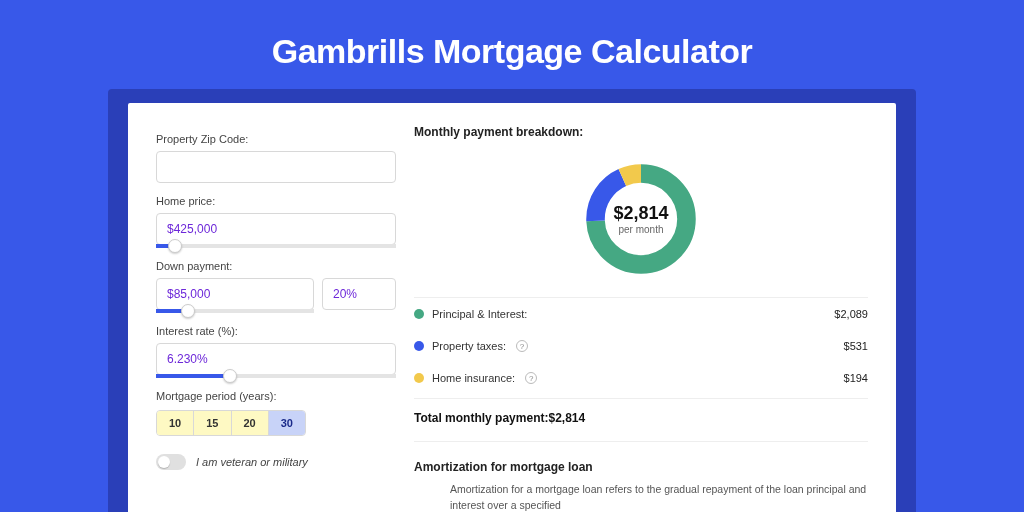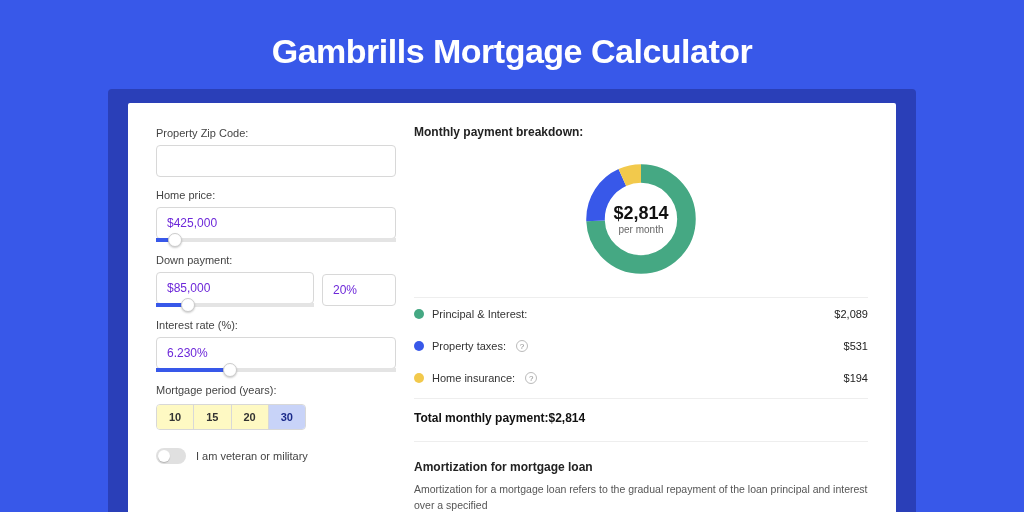--- a/index.html
+++ b/index.html
@@ -33,21 +33,21 @@
   }
   .left-col { width: 240px; flex-shrink: 0; }
   .right-col { flex: 1; }
   .form-label {
     font-size: 11px;
     color: #444;
     margin-bottom: 6px;
     margin-top: 12px;
     display: block;
   }
-  .form-label.first { margin-top: 2px; }
+  .form-label.first { margin-top: 8px; }
   .input {
     width: 100%;
     height: 32px;
     border: 1px solid #d8d8d8;
     border-radius: 4px;
     padding: 0 10px;
     font-size: 12px;
     color: #6d28d9;
     background: #fff;
   }
@@ -65,21 +65,21 @@
   .slider-thumb {
     position: absolute;
     top: 50%;
     width: 14px; height: 14px;
     border-radius: 50%;
     background: #fff;
     border: 1px solid #ccc;
     box-shadow: 0 1px 2px rgba(0,0,0,.2);
     transform: translate(-50%, -50%);
   }
-  .dp-row { display: flex; gap: 8px; align-items: center; }
+  .dp-row { display: flex; gap: 8px; }
   .dp-amount { flex: 1; position: relative; }
   .dp-pct { width: 74px; }
   .seg {
     display: inline-flex;
     border: 1px solid #d8d8d8;
     border-radius: 4px;
     overflow: hidden;
     margin-top: 2px;
   }
   .seg button {
@@ -102,21 +102,21 @@
     position: relative;
   }
   .toggle-knob {
     position: absolute;
     left: 2px; top: 2px;
     width: 12px; height: 12px;
     background: #fff;
     border-radius: 50%;
     box-shadow: 0 1px 1px rgba(0,0,0,.2);
   }
-  .toggle-label { font-size: 11px; color: #444; }
+  .toggle-label { font-size: 11px; color: #444; font-style: italic; }
 
   .section-title {
     font-size: 12px;
     font-weight: 700;
     color: #222;
     padding-bottom: 16px;
   }
   .donut-wrap { display: flex; justify-content: center; padding: 4px 0 18px 0; }
   .donut { position: relative; width: 120px; height: 120px; }
   .donut svg { width: 120px; height: 120px; transform: rotate(-90deg); }
@@ -144,21 +144,21 @@
   .legend-val { font-weight: 400; color: #222; }
   .total-row {
     display: flex; justify-content: flex-start;
     padding: 12px 0 16px 0;
     font-size: 12px; font-weight: 700; color: #111;
     border-top: 1px solid #eee;
     margin-top: 4px;
   }
   .right-block { border-bottom: 1px solid #eee; }
   .amort-title { font-size: 12px; font-weight: 700; color: #222; padding: 18px 0 8px 0; }
-  .amort-text { font-size: 10.5px; color: #555; line-height: 1.5; }
+  .amort-text { font-size: 10.5px; color: #555; line-height: 1.5; margin-left: 36px; }
   .hr-top { border-top: 1px solid #eee; }
 </style>
 </head>
 <body>
 
 <div class="title">Gambrills Mortgage Calculator</div>
 
 <div class="band">
   <div class="panel">
 

